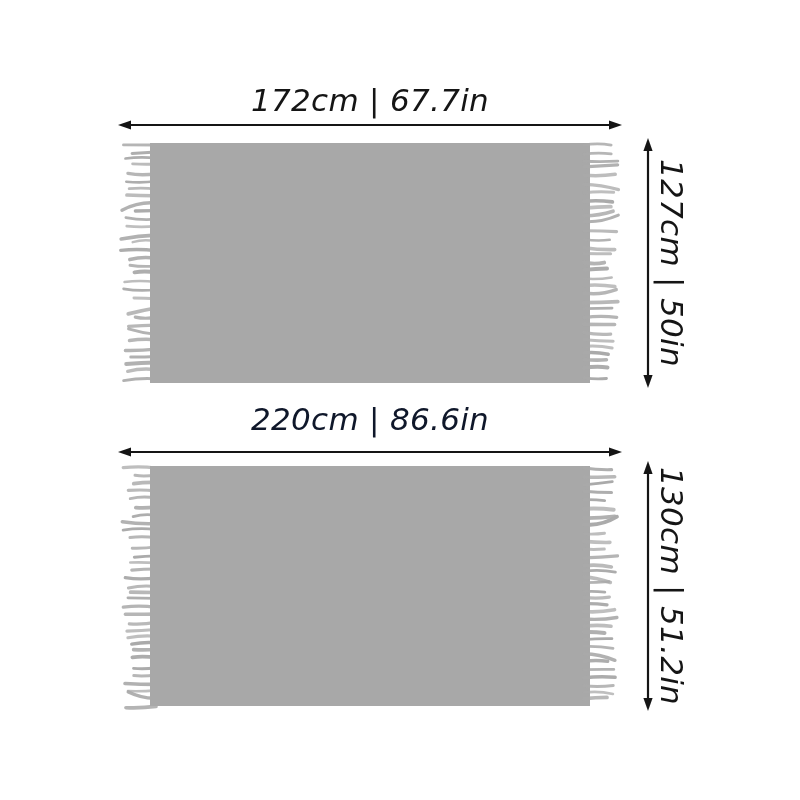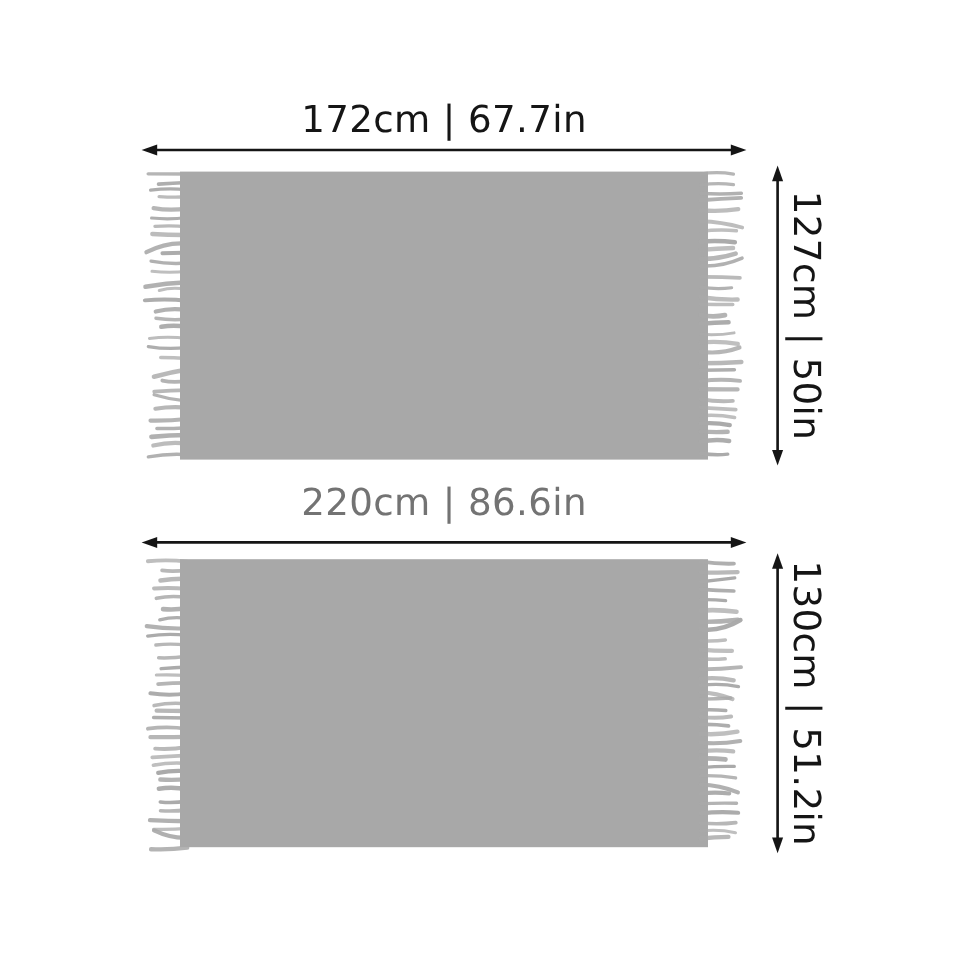--- a/index.html
+++ b/index.html
@@ -12,20 +12,21 @@
     position: relative;
     width: 800px;
     height: 800px;
     background: #ffffff;
     overflow: hidden;
   }
   .figure {
     position: absolute;
     left: 0;
     width: 800px;
+    font-style: italic;
   }
   .figure-1 { top: 84px;  height: 310px; }
   .figure-2 { top: 403px; height: 315px; }
 
   .width-label {
     position: absolute;
     left: 120px;
     width: 500px;
     top: 0;
     text-align: center;
@@ -185,21 +186,21 @@
     <svg class="v-arrow" width="16" height="252" viewBox="0 0 16 252">
       <line class="arrow-line" x1="8" y1="12" x2="8" y2="240" style="stroke: rgb(21, 21, 21);"></line>
       <polygon class="arrow-head" points="8,1 3.4,14 12.6,14" style="fill: rgb(21, 21, 21);"></polygon>
       <polygon class="arrow-head" points="8,251 3.4,238 12.6,238" style="fill: rgb(21, 21, 21);"></polygon>
     </svg>
 
     <div class="height-label" style="color: rgb(21, 21, 21);">127cm | 50in</div>
   </section>
 
   <section class="figure figure-2">
-    <div class="width-label" style="color: #737373;">220cm | 86.6in</div>
+    <div class="width-label" style="color: #0f172a;">220cm | 86.6in</div>
 
     <svg class="h-arrow" width="506" height="16" viewBox="0 0 506 16">
       <line class="arrow-line" x1="12" y1="8" x2="494" y2="8" style="stroke: rgb(21, 21, 21);"></line>
       <polygon class="arrow-head" points="1,8 14,3.4 14,12.6" style="fill: rgb(21, 21, 21);"></polygon>
       <polygon class="arrow-head" points="505,8 492,3.4 492,12.6" style="fill: rgb(21, 21, 21);"></polygon>
     </svg>
 
     <div class="blanket">
       <svg class="fringe fringe-left" width="38" height="252" viewBox="0 0 38 252">
           <path d="M 38 8.0 Q 21.6 6.1 5.2 7.7" stroke="#a9a9a9" stroke-width="3.2" fill="none" stroke-linecap="round" opacity="0.76"></path>

